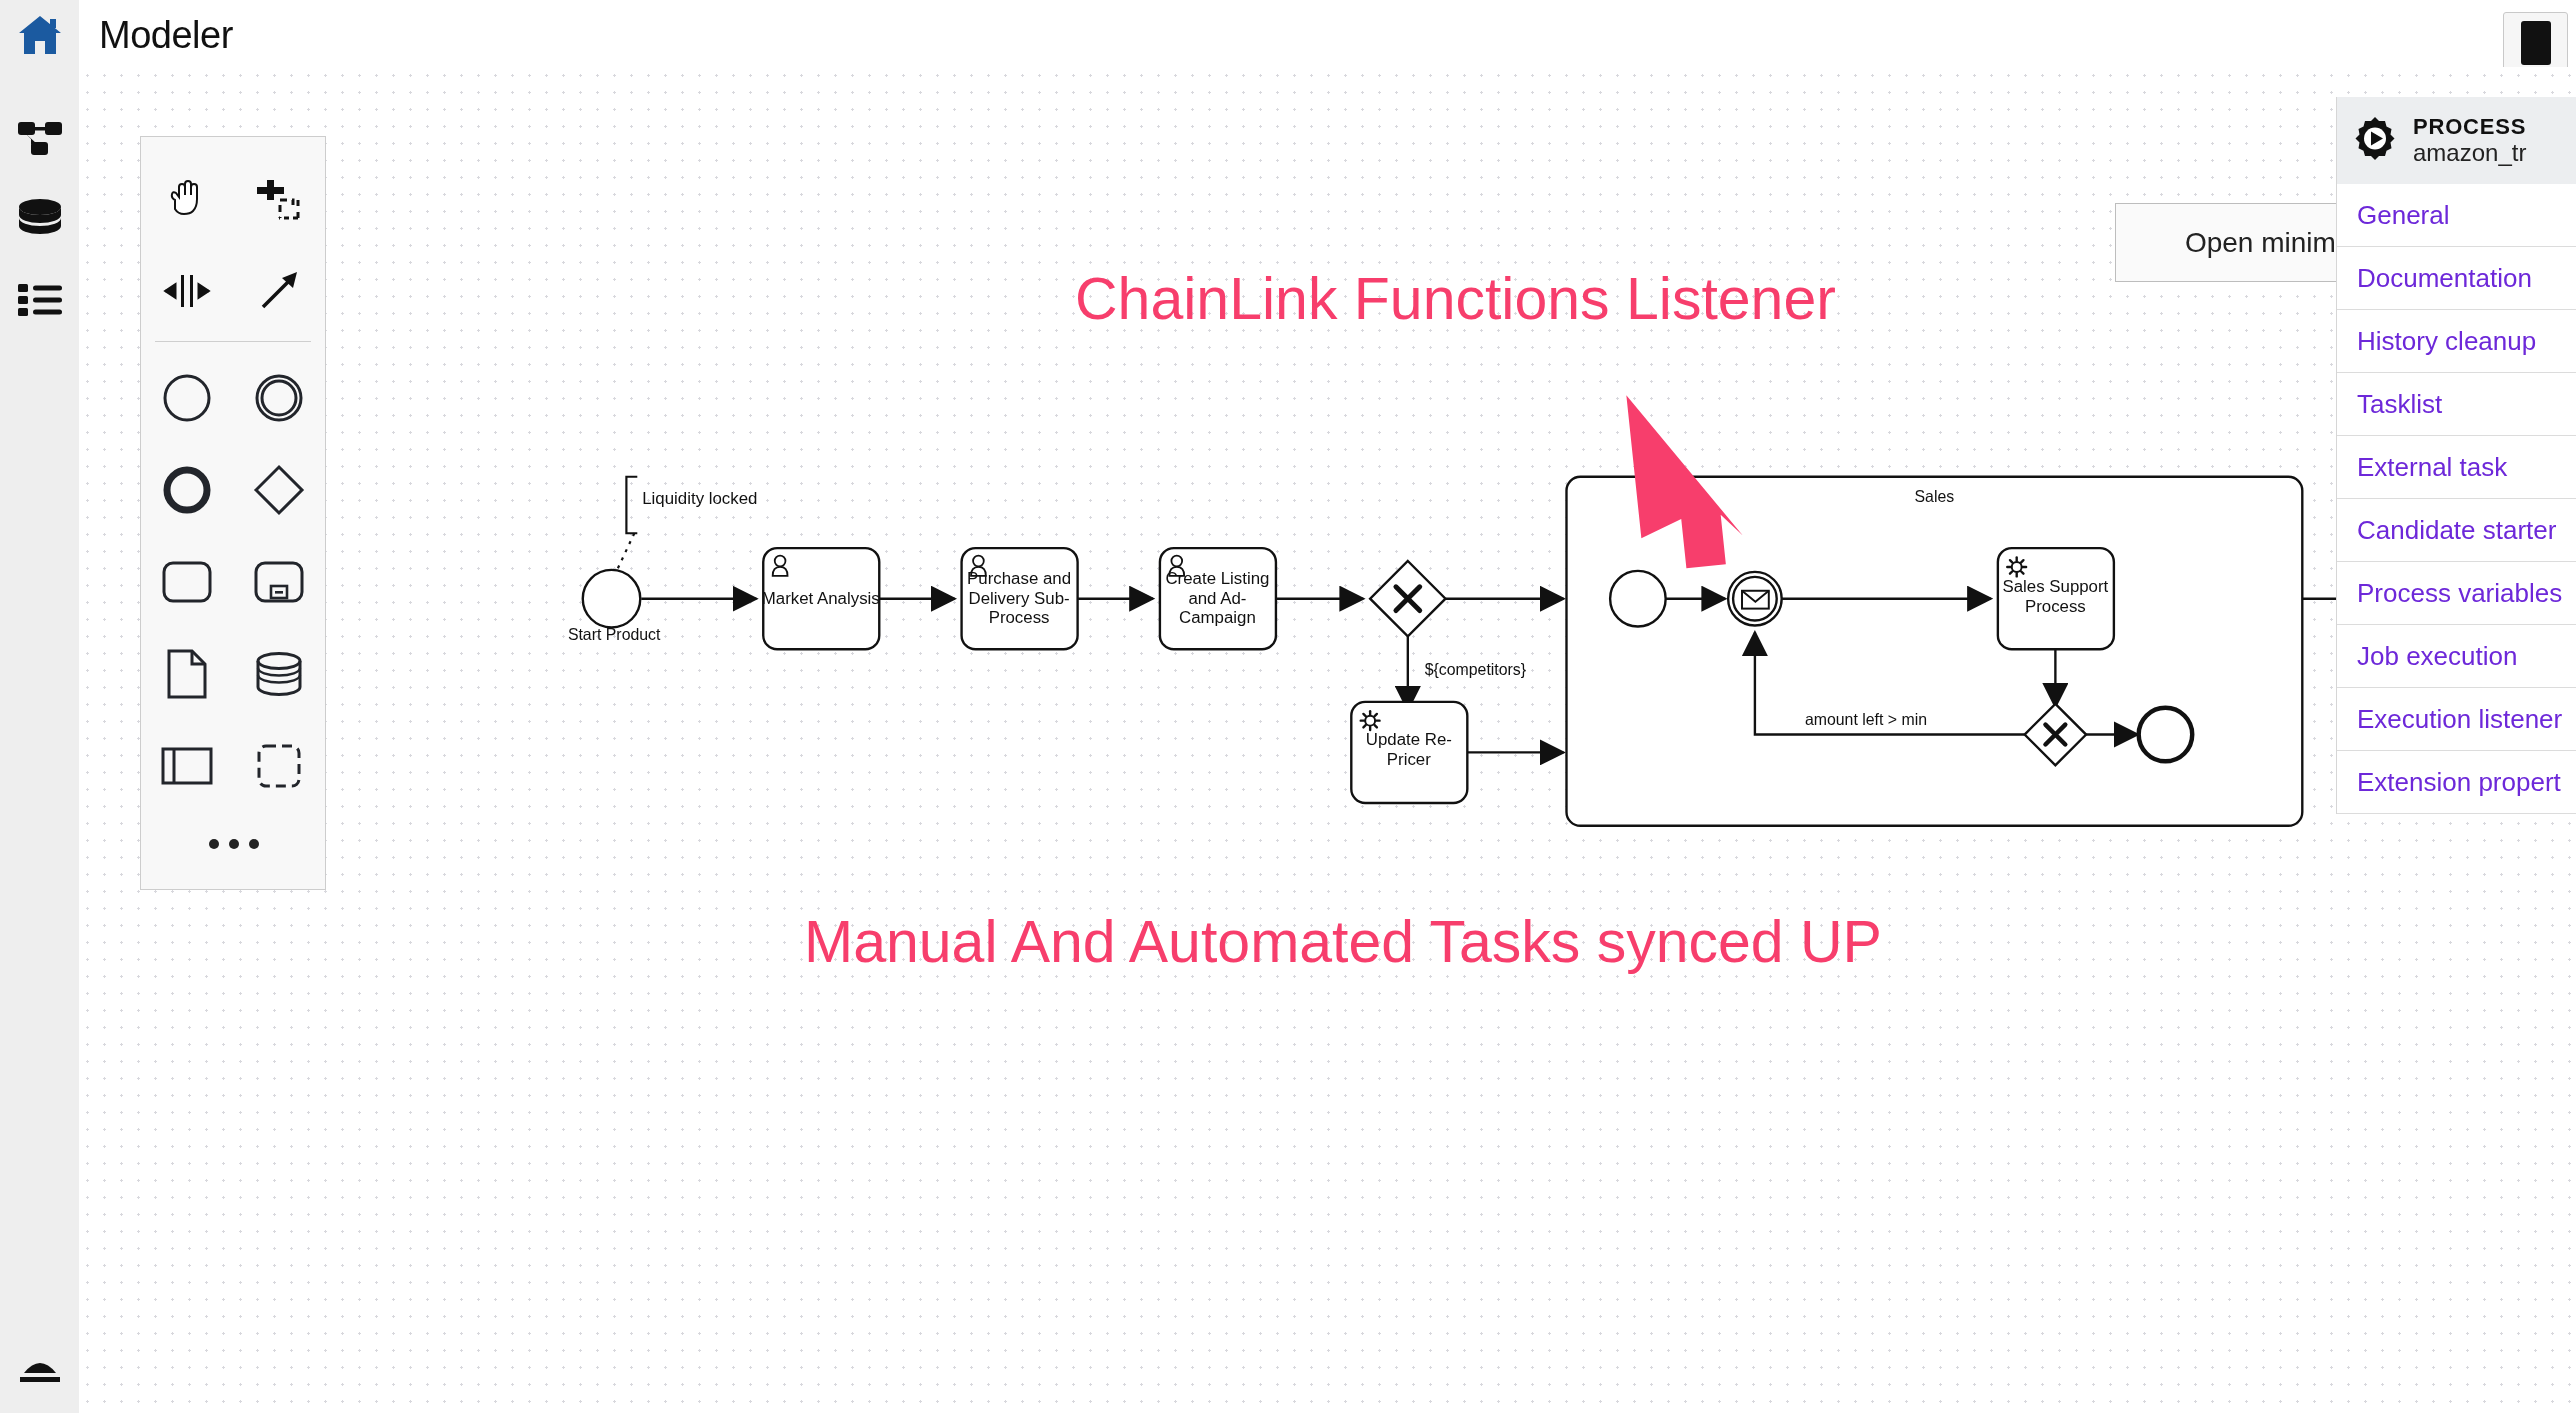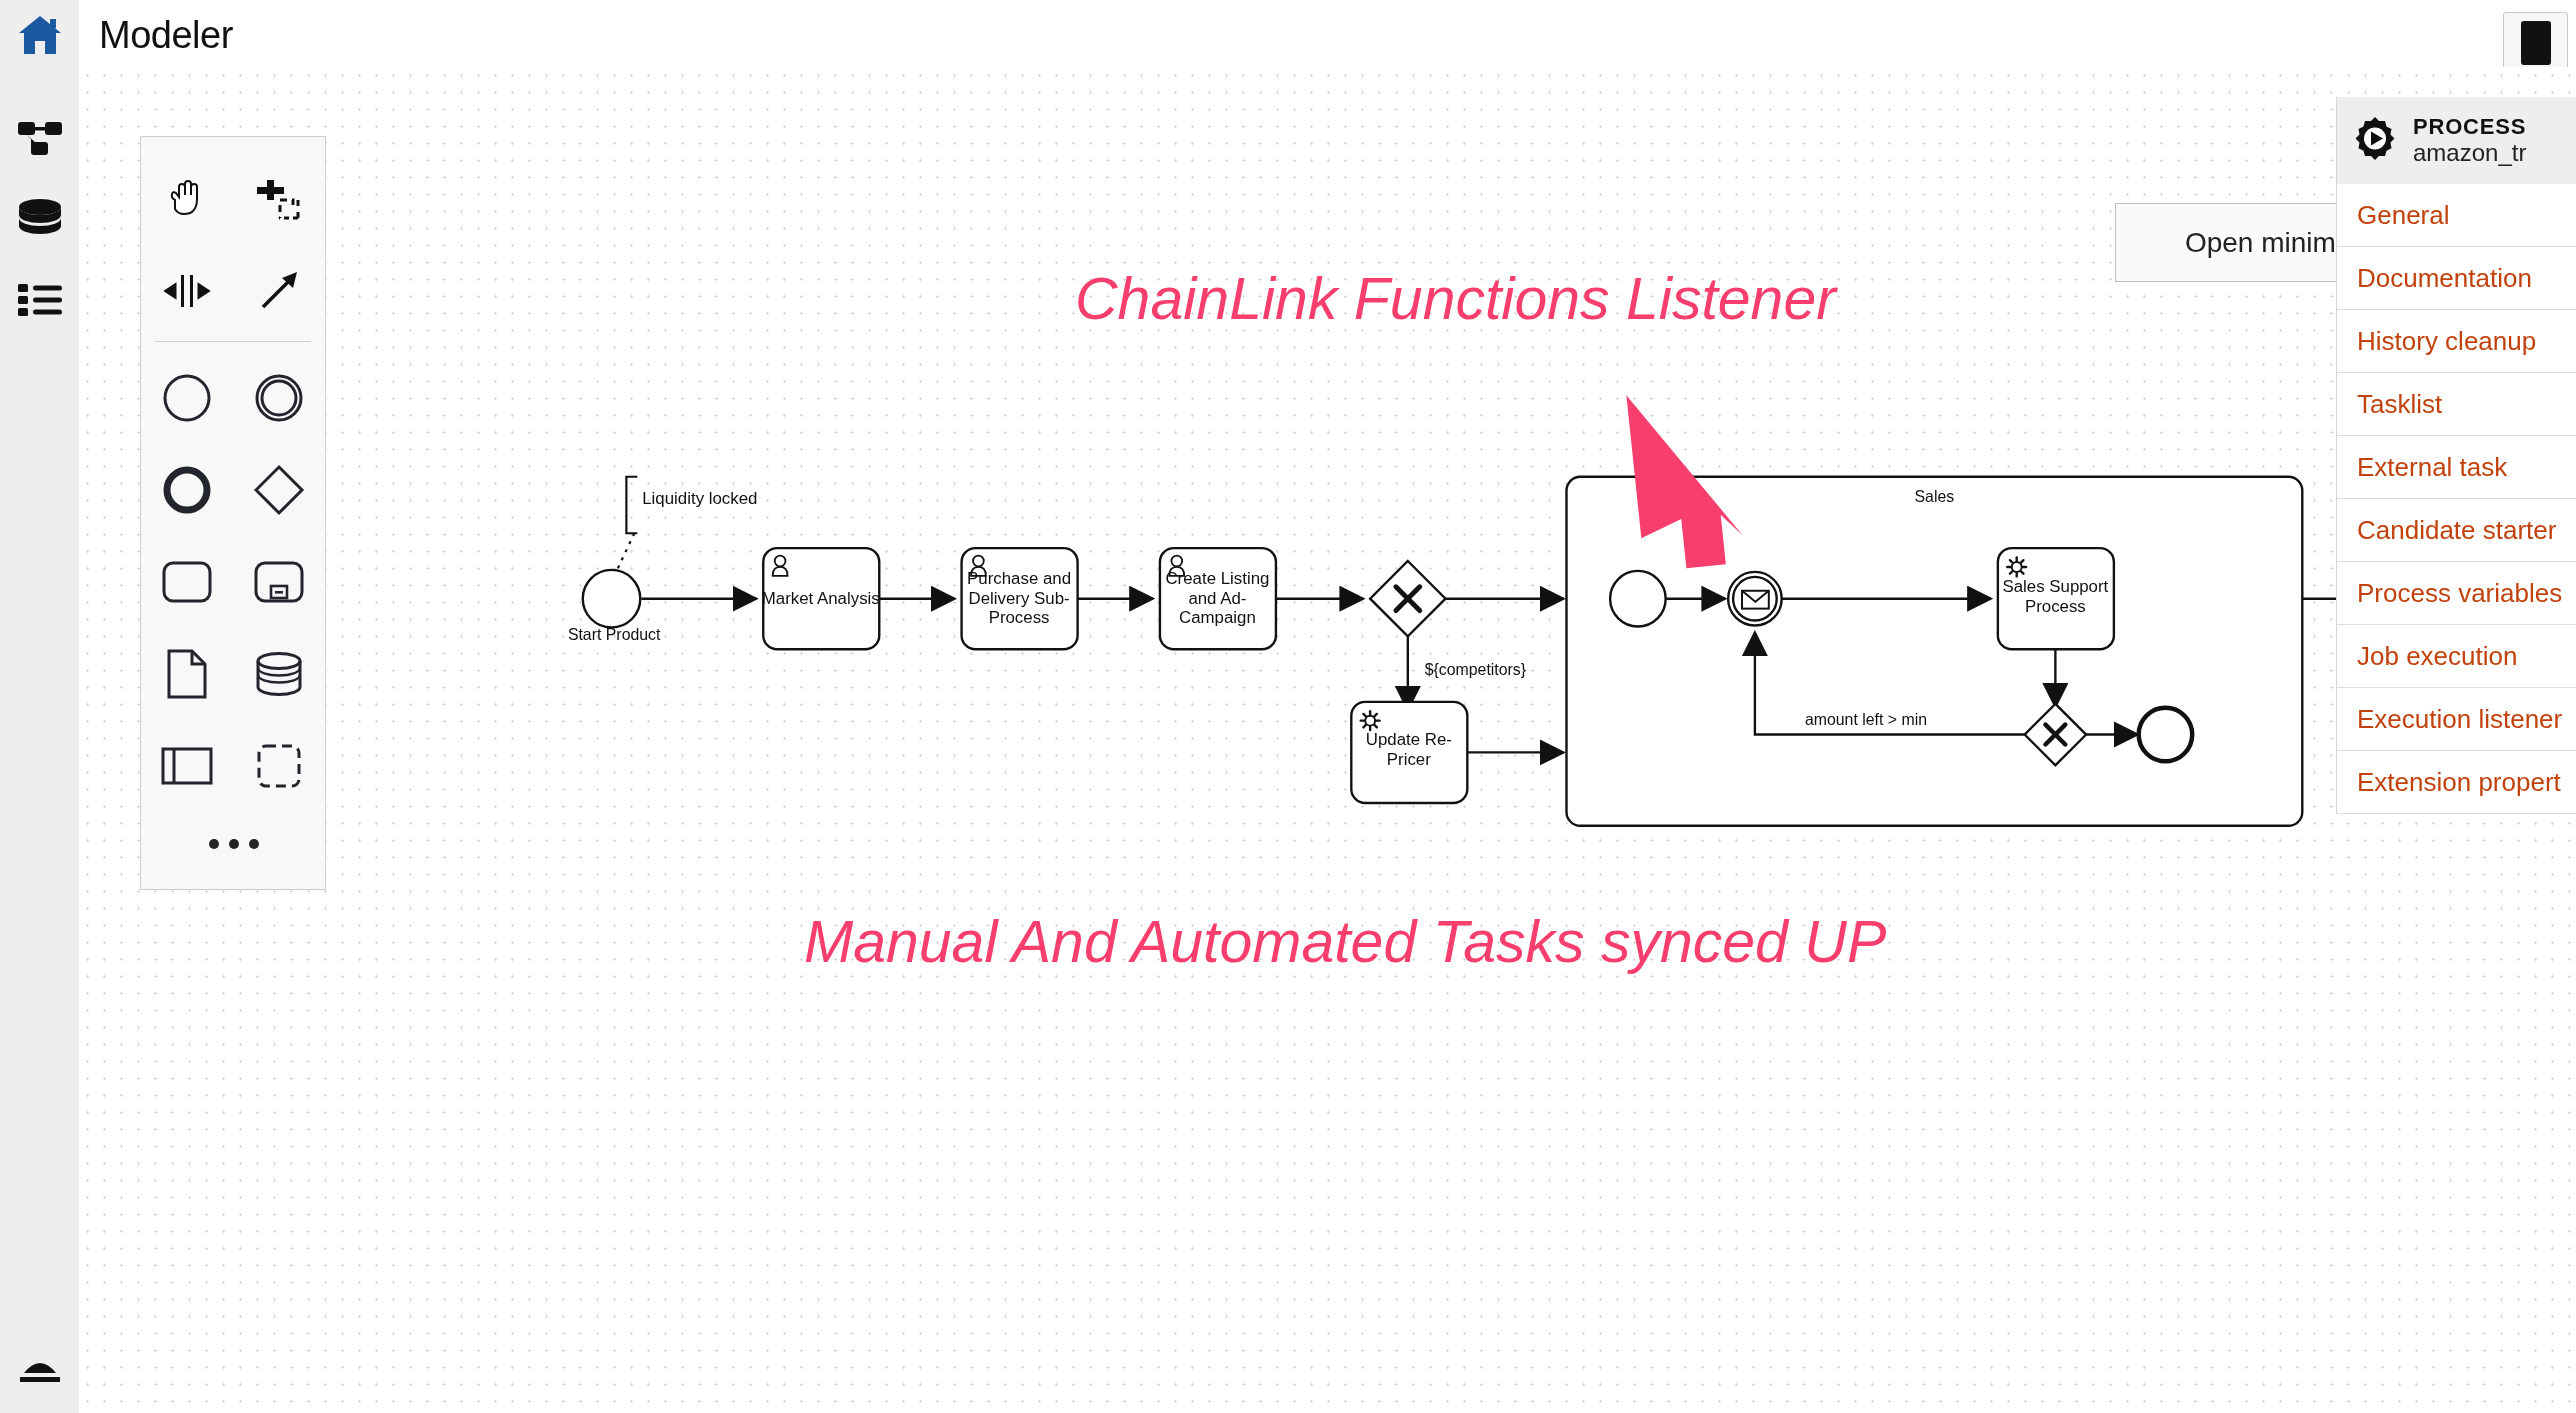--- a/index.html
+++ b/index.html
@@ -94,31 +94,30 @@
   #props-header {
     height: 87px; background: #eceef0;
     display: flex; align-items: center; padding: 0 14px;
     gap: 14px;
   }
   #props-header .ptext { line-height: 1.15; white-space: nowrap; }
   #props-header .pkicker { font-size: 22px; font-weight: bold; letter-spacing: 0.8px; color: #111; }
   #props-header .pname { font-size: 24px; color: #222; }
   .prop-group {
     height: 63px; display: flex; align-items: center;
-    padding-left: 20px; font-size: 26px; color: #c2410c;
+    padding-left: 20px; font-size: 26px; color: #6d28d9;
     border-bottom: 1px solid #dcdcdc;
     white-space: nowrap; cursor: pointer;
   }
   .prop-group:first-of-type { border-top: 1px solid #dcdcdc; }
 
   
   .pink-text {
     position: absolute; color: #f73e6c; font-weight: normal;
     white-space: nowrap;
-    font-style: italic;
   }
   #pink-top { left: 996px; top: 198px; font-size: 59px; }
   #pink-bottom { left: 725px; top: 841px; font-size: 59px; }
 
   
   #watermark {
     position: absolute; left: 2199px; top: 1343px;
     font-size: 29px; font-weight: bold; color: #404040;
     letter-spacing: -0.5px; border-bottom: 3px solid #404040;
     padding-bottom: 1px; cursor: pointer;

